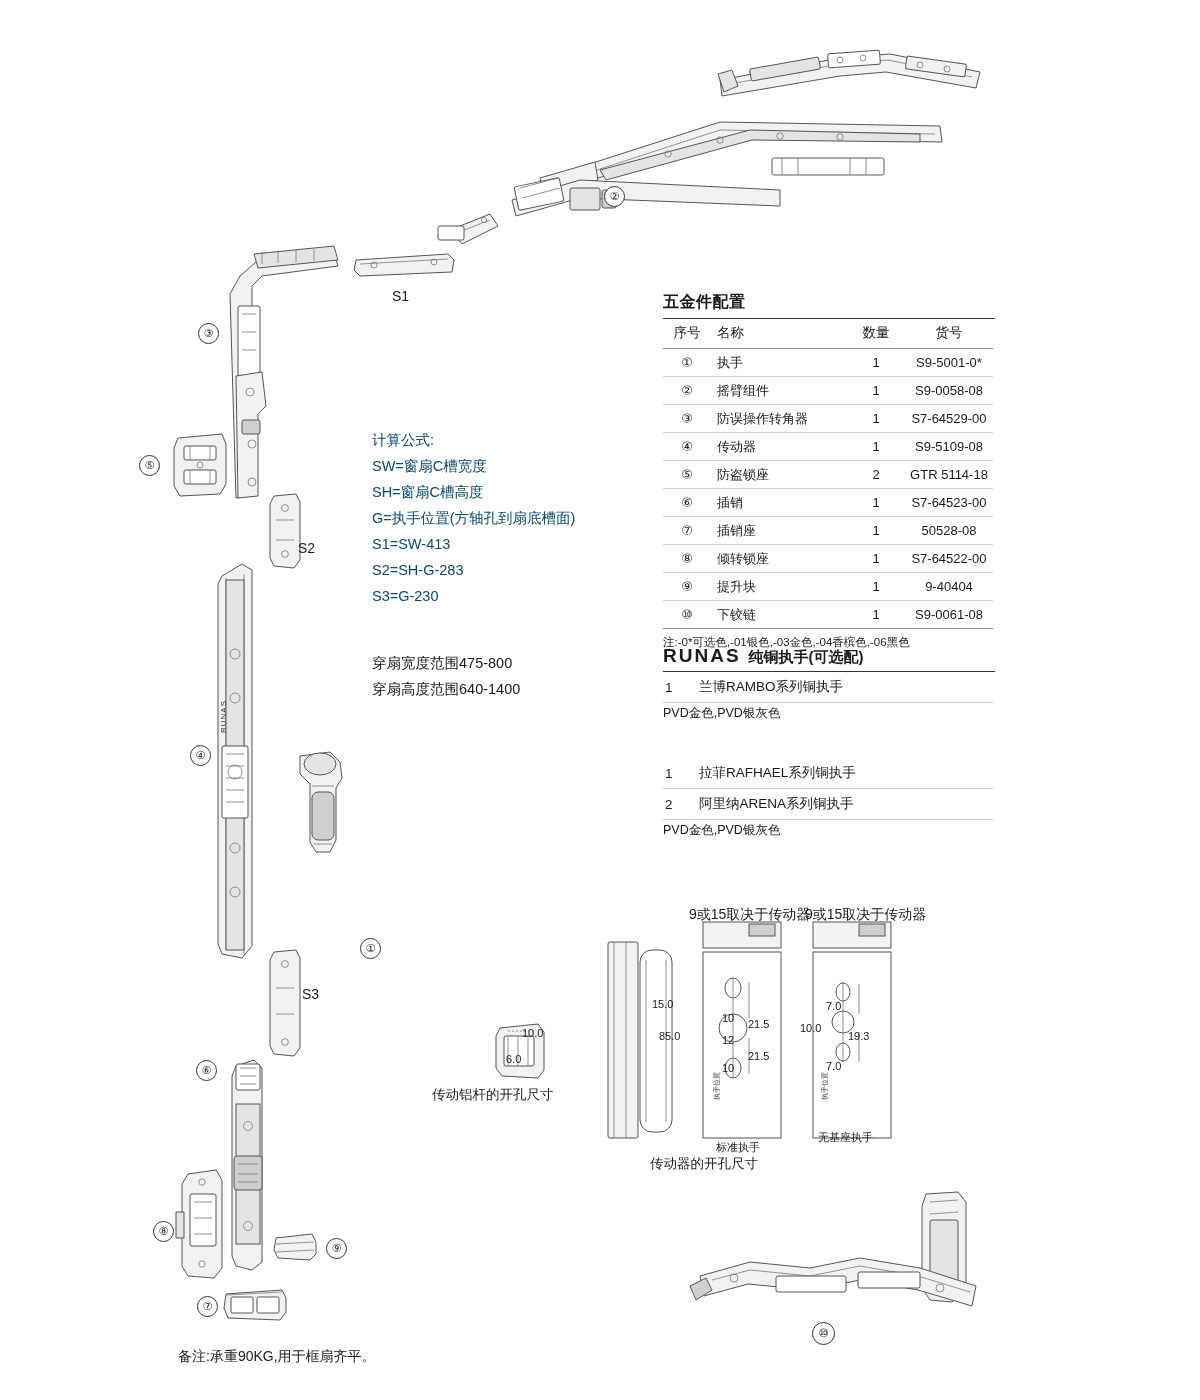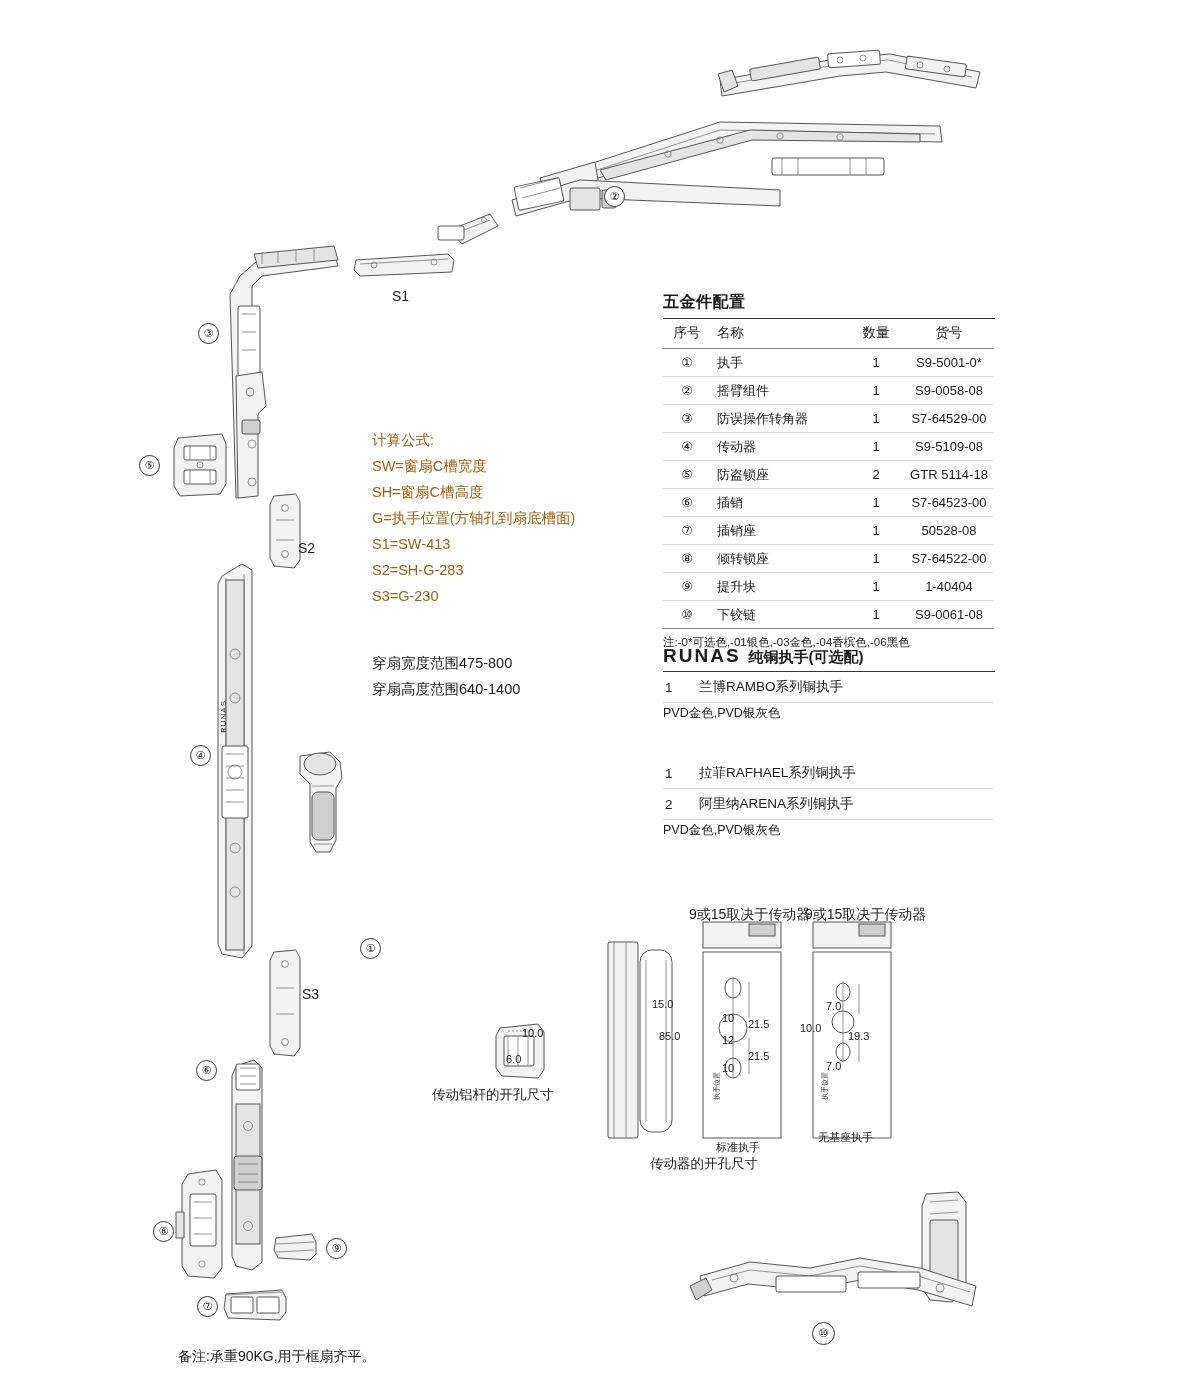--- a/index.html
+++ b/index.html
@@ -15,21 +15,21 @@
 
   
   .circ{
     width:19px;height:19px;border:1px solid #333;border-radius:50%;
     display:inline-flex;align-items:center;justify-content:center;
     font-size:11px;line-height:1;color:#222;background:#fff;
   }
   .circ.big{width:21px;height:21px;font-size:11.5px;}
 
   
-  .formula{font-size:14.5px;line-height:26px;color:#a16207;}
+  .formula{font-size:14.5px;line-height:26px;color:#0c4a6e;}
   .range{font-size:14.5px;line-height:26px;}
 
   
   .sect-title{
     font-size:16px;font-weight:bold;letter-spacing:.5px;
     padding-bottom:5px;border-bottom:1.4px solid #333;
   }
   table.parts{border-collapse:collapse;width:330px;font-size:13px;}
   table.parts th{
     font-weight:normal;text-align:center;padding:5px 2px 6px;
@@ -328,21 +328,21 @@
       <tr>
         <td>⑧</td>
         <td class="name">倾转锁座</td>
         <td>1</td>
         <td>S7-64522-00</td>
       </tr>
       <tr>
         <td>⑨</td>
         <td class="name">提升块</td>
         <td>1</td>
-        <td>1-40404</td>
+        <td>9-40404</td>
       </tr>
       <tr>
         <td>⑩</td>
         <td class="name">下铰链</td>
         <td>1</td>
         <td>S9-0061-08</td>
       </tr>
     </tbody>
   </table>
   <div class="note">注:-0*可选色,-01银色,-03金色,-04香槟色,-06黑色</div>

